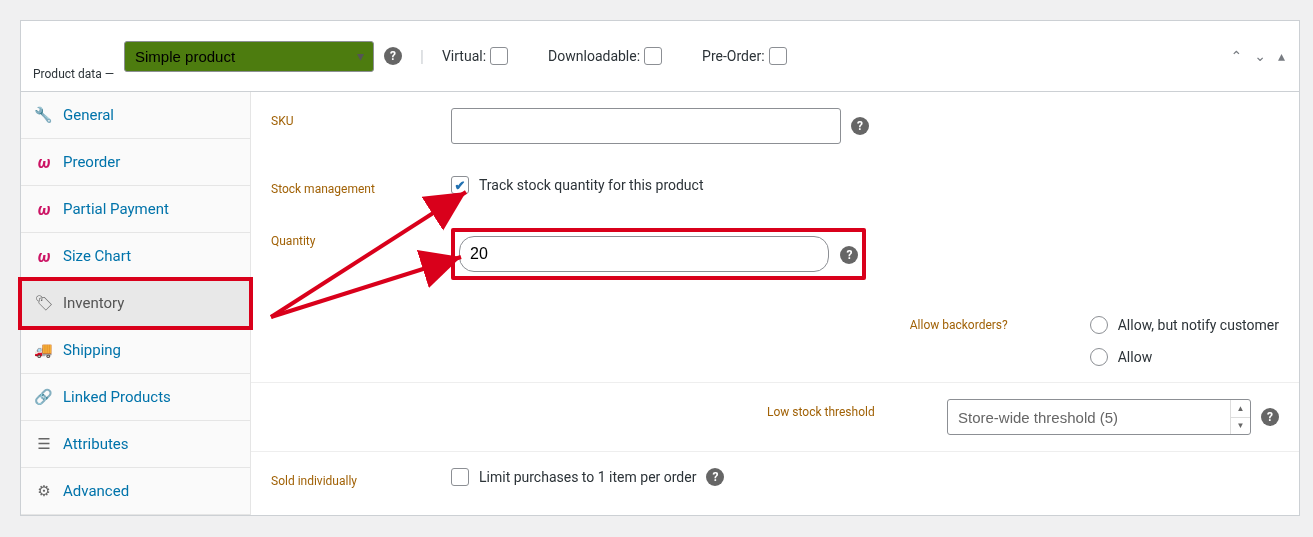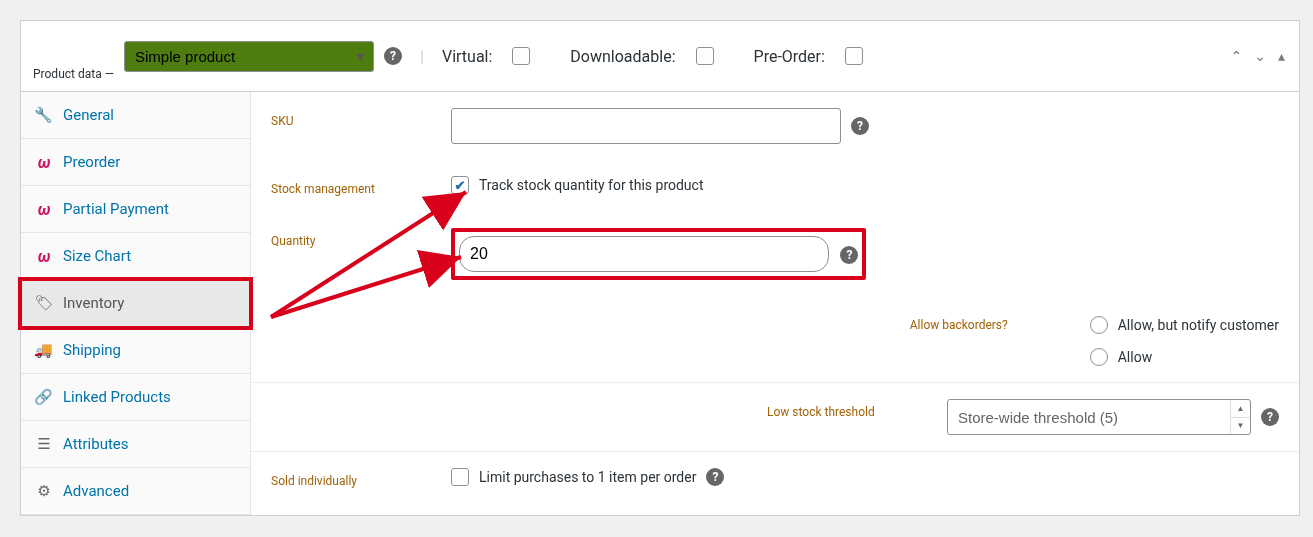--- a/index.html
+++ b/index.html
@@ -4,21 +4,21 @@
 <style>
   * { box-sizing: border-box; margin: 0; padding: 0; }
   body { font-family: -apple-system, BlinkMacSystemFont, "Segoe UI", Roboto, sans-serif; font-size: 14px; color: #2c3338; background: #f0f0f1; padding: 20px; }
   .panel { background: #fff; border: 1px solid #ccd0d4; width: 1280px; }
   .panel-head { display: flex; align-items: center; padding: 10px 12px; border-bottom: 1px solid #ccd0d4; gap: 10px; }
   .panel-title { font-weight: 400; font-size: 12px; margin-top: 36px; }
   .select-wrap { position: relative; display: inline-block; }
   .select-wrap select { appearance: none; border: 1px solid #8c8f94; border-radius: 3px; padding: 6px 32px 6px 10px; font-size: 15px; min-width: 250px; background: #4d7c0f; }
   .select-wrap::after { content: "▾"; position: absolute; right: 10px; top: 50%; transform: translateY(-50%); pointer-events: none; color: #555; }
   .head-sep { color: #ccd0d4; font-size: 16px; padding: 0 8px; }
-  .check-label { display: inline-flex; align-items: center; gap: 20px; font-size: 16px; }
+  .check-label { display: inline-flex; align-items: center; gap: 4px; font-size: 14px; }
   .chk { width: 18px; height: 18px; border: 1px solid #8c8f94; border-radius: 3px; display: inline-flex; align-items: center; justify-content: center; cursor: pointer; background: #fff; }
   .chk.checked::after { content: "✔"; color: #2271b1; font-size: 13px; font-weight: bold; }
   .head-actions { margin-left: auto; display: flex; gap: 8px; color: #787c82; }
   .head-actions span { cursor: pointer; padding: 2px; }
   .body { display: flex; }
   .tabs { width: 230px; border-right: 1px solid #e5e5e5; background: #f6f7f7; }
   .tab { display: flex; align-items: center; gap: 10px; padding: 14px 14px; border-bottom: 1px solid #e5e5e5; color: #0073aa; cursor: pointer; font-size: 15px; background: #fafafa; }
   .tab.active { background: #e8e8e8; color: #555; outline: 4px solid #d9001b; outline-offset: -1px; position: relative; z-index: 2; }
   .tab .ico { width: 18px; height: 18px; display: inline-flex; align-items: center; justify-content: center; color: #666; }
   .tab .ico.brand { color: #cc1464; font-weight: bold; font-style: italic; font-size: 16px; }

